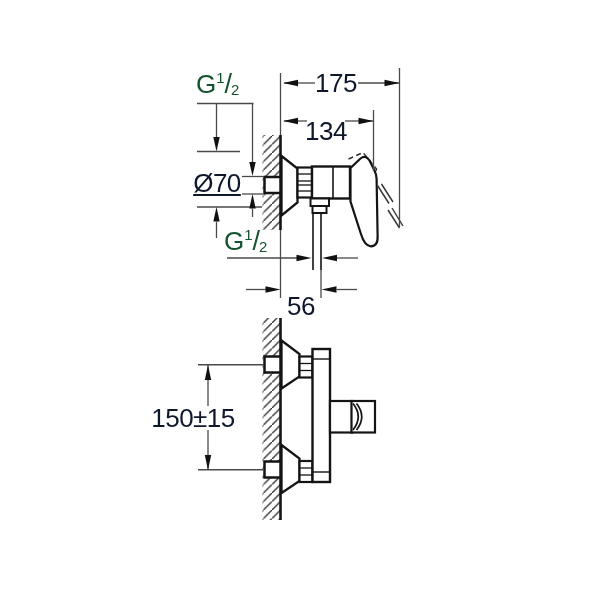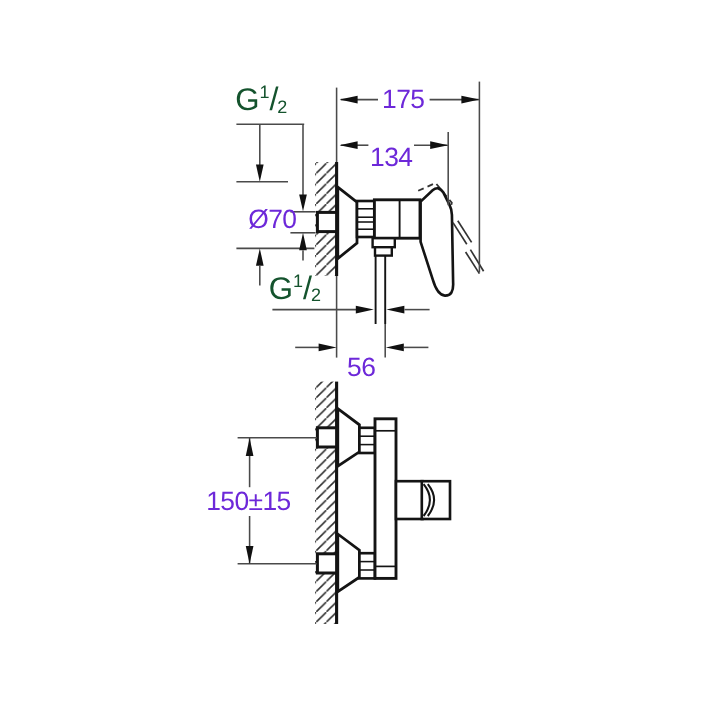--- a/index.html
+++ b/index.html
@@ -1,20 +1,20 @@
 <!DOCTYPE html>
 <html><head>
 <meta charset="utf-8">
 <style>
   html,body{margin:0;padding:0;background:#ffffff;}
   #canvas{position:relative;width:600px;height:600px;background:#ffffff;overflow:hidden;
           font-family:"Liberation Sans", sans-serif;color:#1b1b1b;}
   #drawing-svg{position:absolute;left:0;top:0;}
-  .dim-text{position:absolute;transform:translate(-50%,-50%);font-size:22px;
-            letter-spacing:-0.5px;white-space:nowrap;line-height:1;color:#6d28d9;}
+  .dim-text{position:absolute;transform:translate(-50%,-50%);font-size:26px;
+            letter-spacing:-0.5px;white-space:nowrap;line-height:1;color:#0f172a;}
   .thread-label{position:absolute;white-space:nowrap;line-height:1;color:#14532d;}
   .thr-base{font-size:26px;}
   .thr-num{font-size:15px;vertical-align:10px;}
   .thr-slash{font-size:27px;letter-spacing:-1px;}
   .thr-den{font-size:15px;vertical-align:-2px;}
 </style>
 </head>
 <body>
 
 <div id="canvas">
@@ -146,23 +146,23 @@
         <line x1="208" y1="365" x2="208" y2="406"></line>
         <line x1="208" y1="430" x2="208" y2="470"></line>
         <polygon points="208,365 204.8,380 211.2,380" fill="#111111" stroke="none"></polygon>
         <polygon points="208,470 204.8,455 211.2,455" fill="#111111" stroke="none"></polygon>
       </g>
     </g>
   </svg>
 
   <div class="dim-text" style="left:336px;top:83px;">175</div>
   <div class="dim-text" style="left:326px;top:131px;">134</div>
-  <div class="dim-text" style="left:227px;top:183px;">Ø70</div>
+  <div class="dim-text" style="left:217px;top:183px;text-decoration:underline;">Ø70</div>
   <div class="dim-text" style="left:301px;top:306px;">56</div>
-  <div class="dim-text" style="left:207px;top:418px;text-align:right;">150±15</div>
+  <div class="dim-text" style="left:193px;top:418px;text-align:right;">150±15</div>
 
   <div class="thread-label" style="left:196px;top:70px;">
     <span class="thr-base">G</span><span class="thr-num">1</span><span class="thr-slash">/</span><span class="thr-den">2</span>
   </div>
 
   <div class="thread-label" style="left:224px;top:227px;">
     <span class="thr-base">G</span><span class="thr-num">1</span><span class="thr-slash">/</span><span class="thr-den">2</span>
   </div>
 
 </div>

